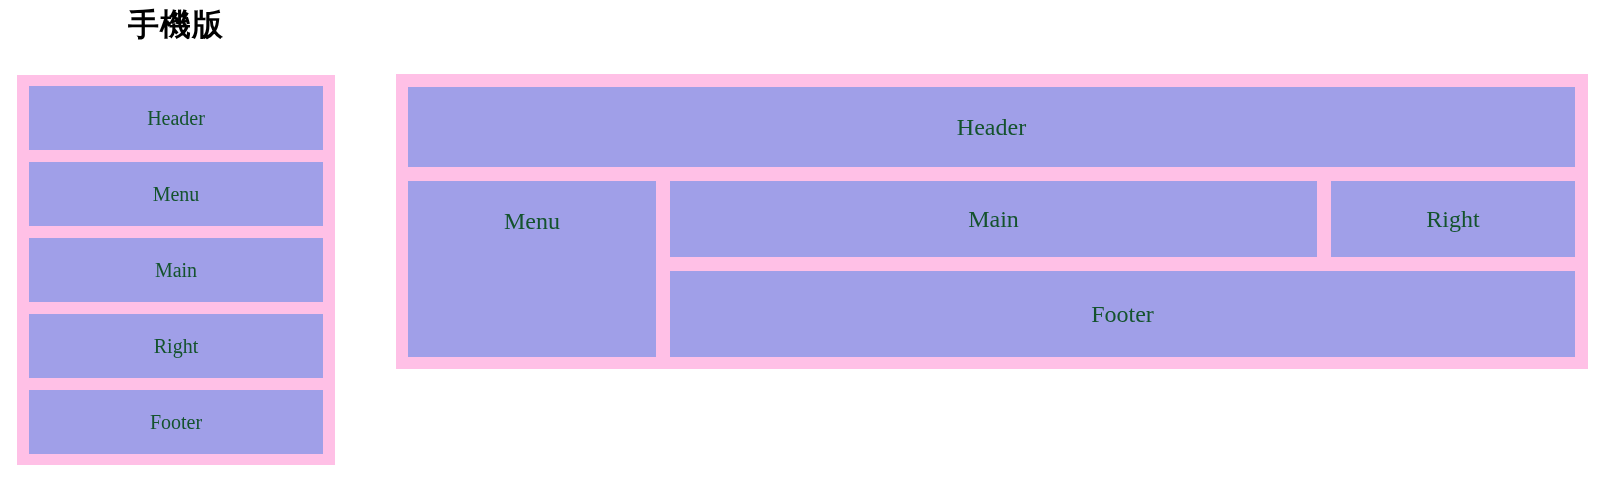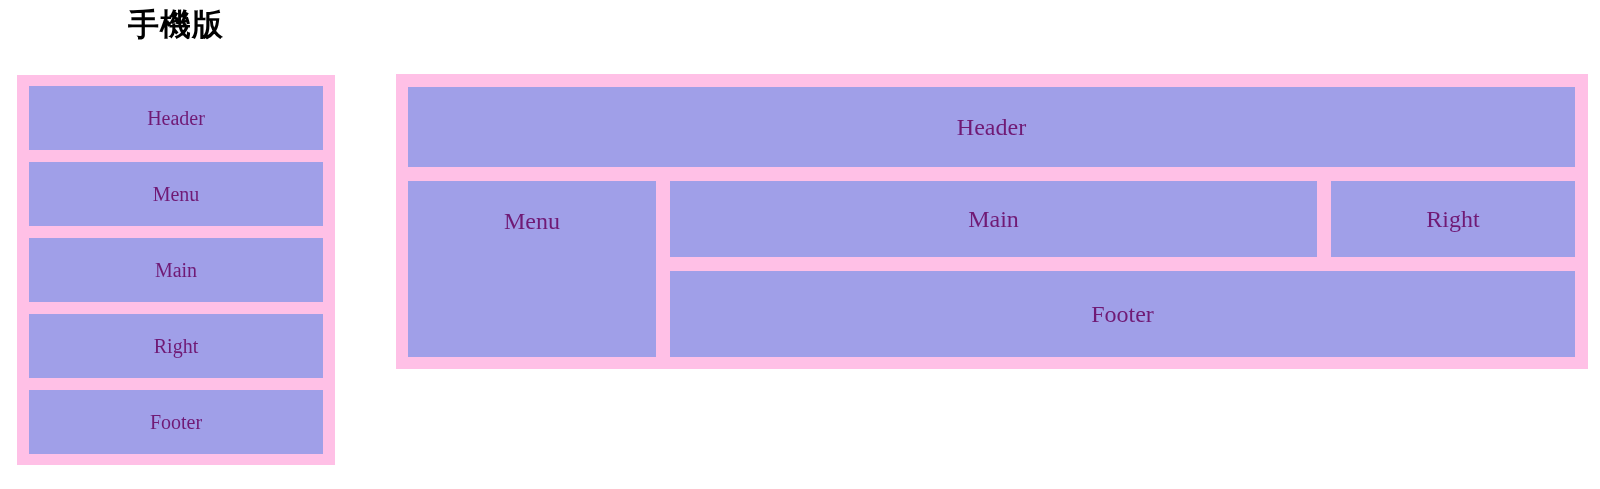--- a/index.html
+++ b/index.html
@@ -46,21 +46,21 @@
     padding: 13px 13px 12px 12px;
     display: grid;
     grid-template-columns: 248px 647px 244px;
     grid-template-rows: 80px 76px 86px;
     gap: 14px;
   }
 
   
   .block {
     background: #a09fe8;
-    color: #701a75;
+    color: #14532d;
     font-family: "Liberation Serif", "DejaVu Serif", serif;
     display: flex;
     align-items: center;
     justify-content: center;
     text-align: right;
   }
   .frame.mobile .block {
     height: 64px;
     font-size: 20px;
   }

